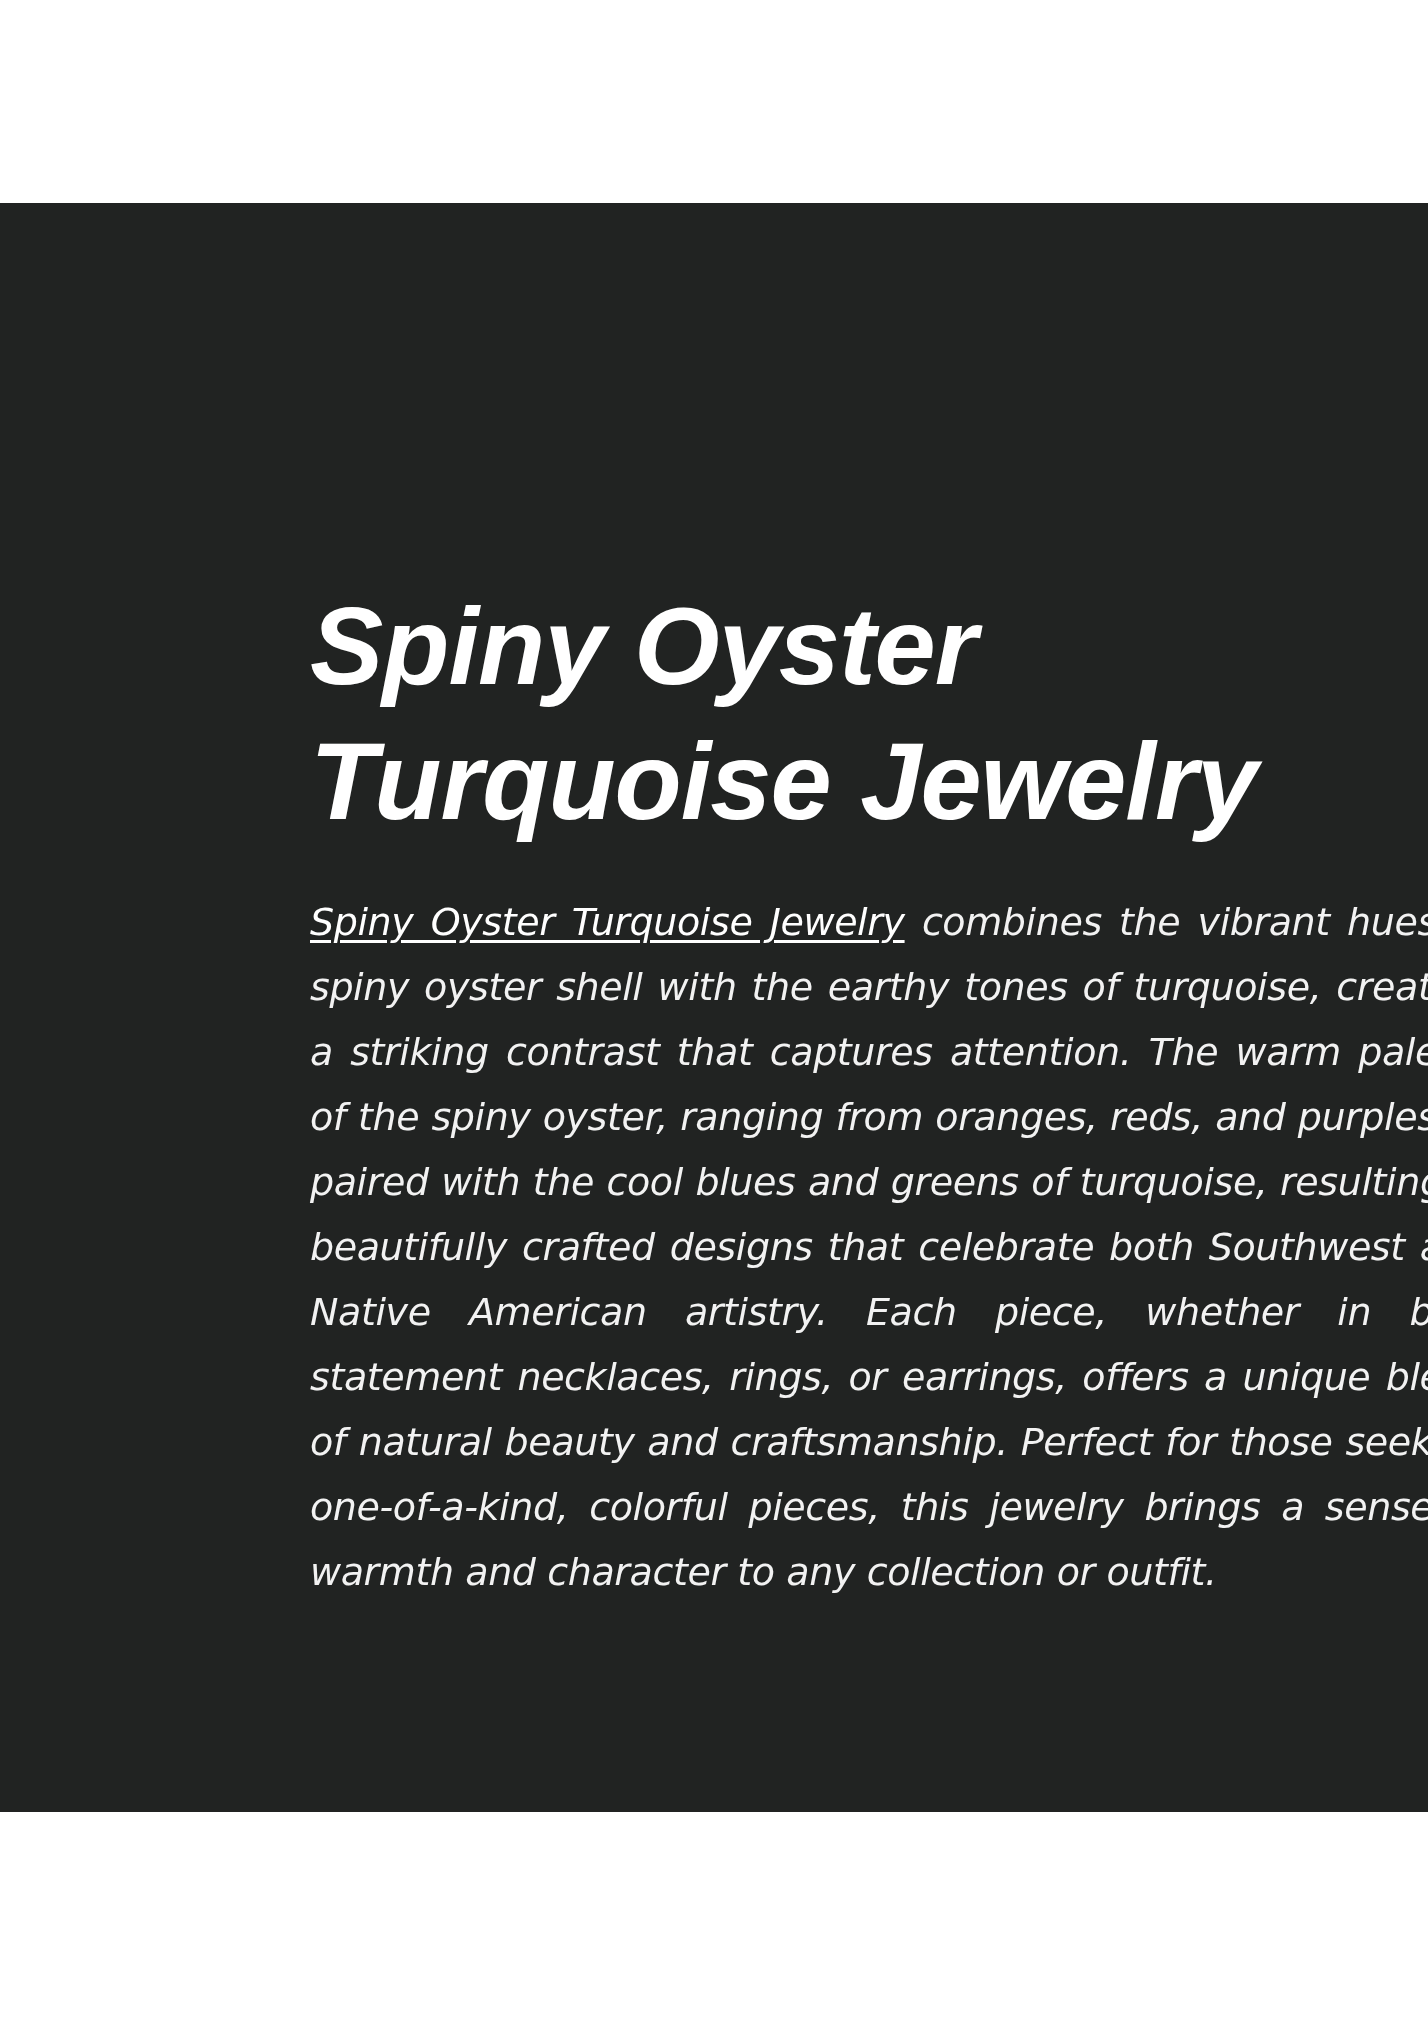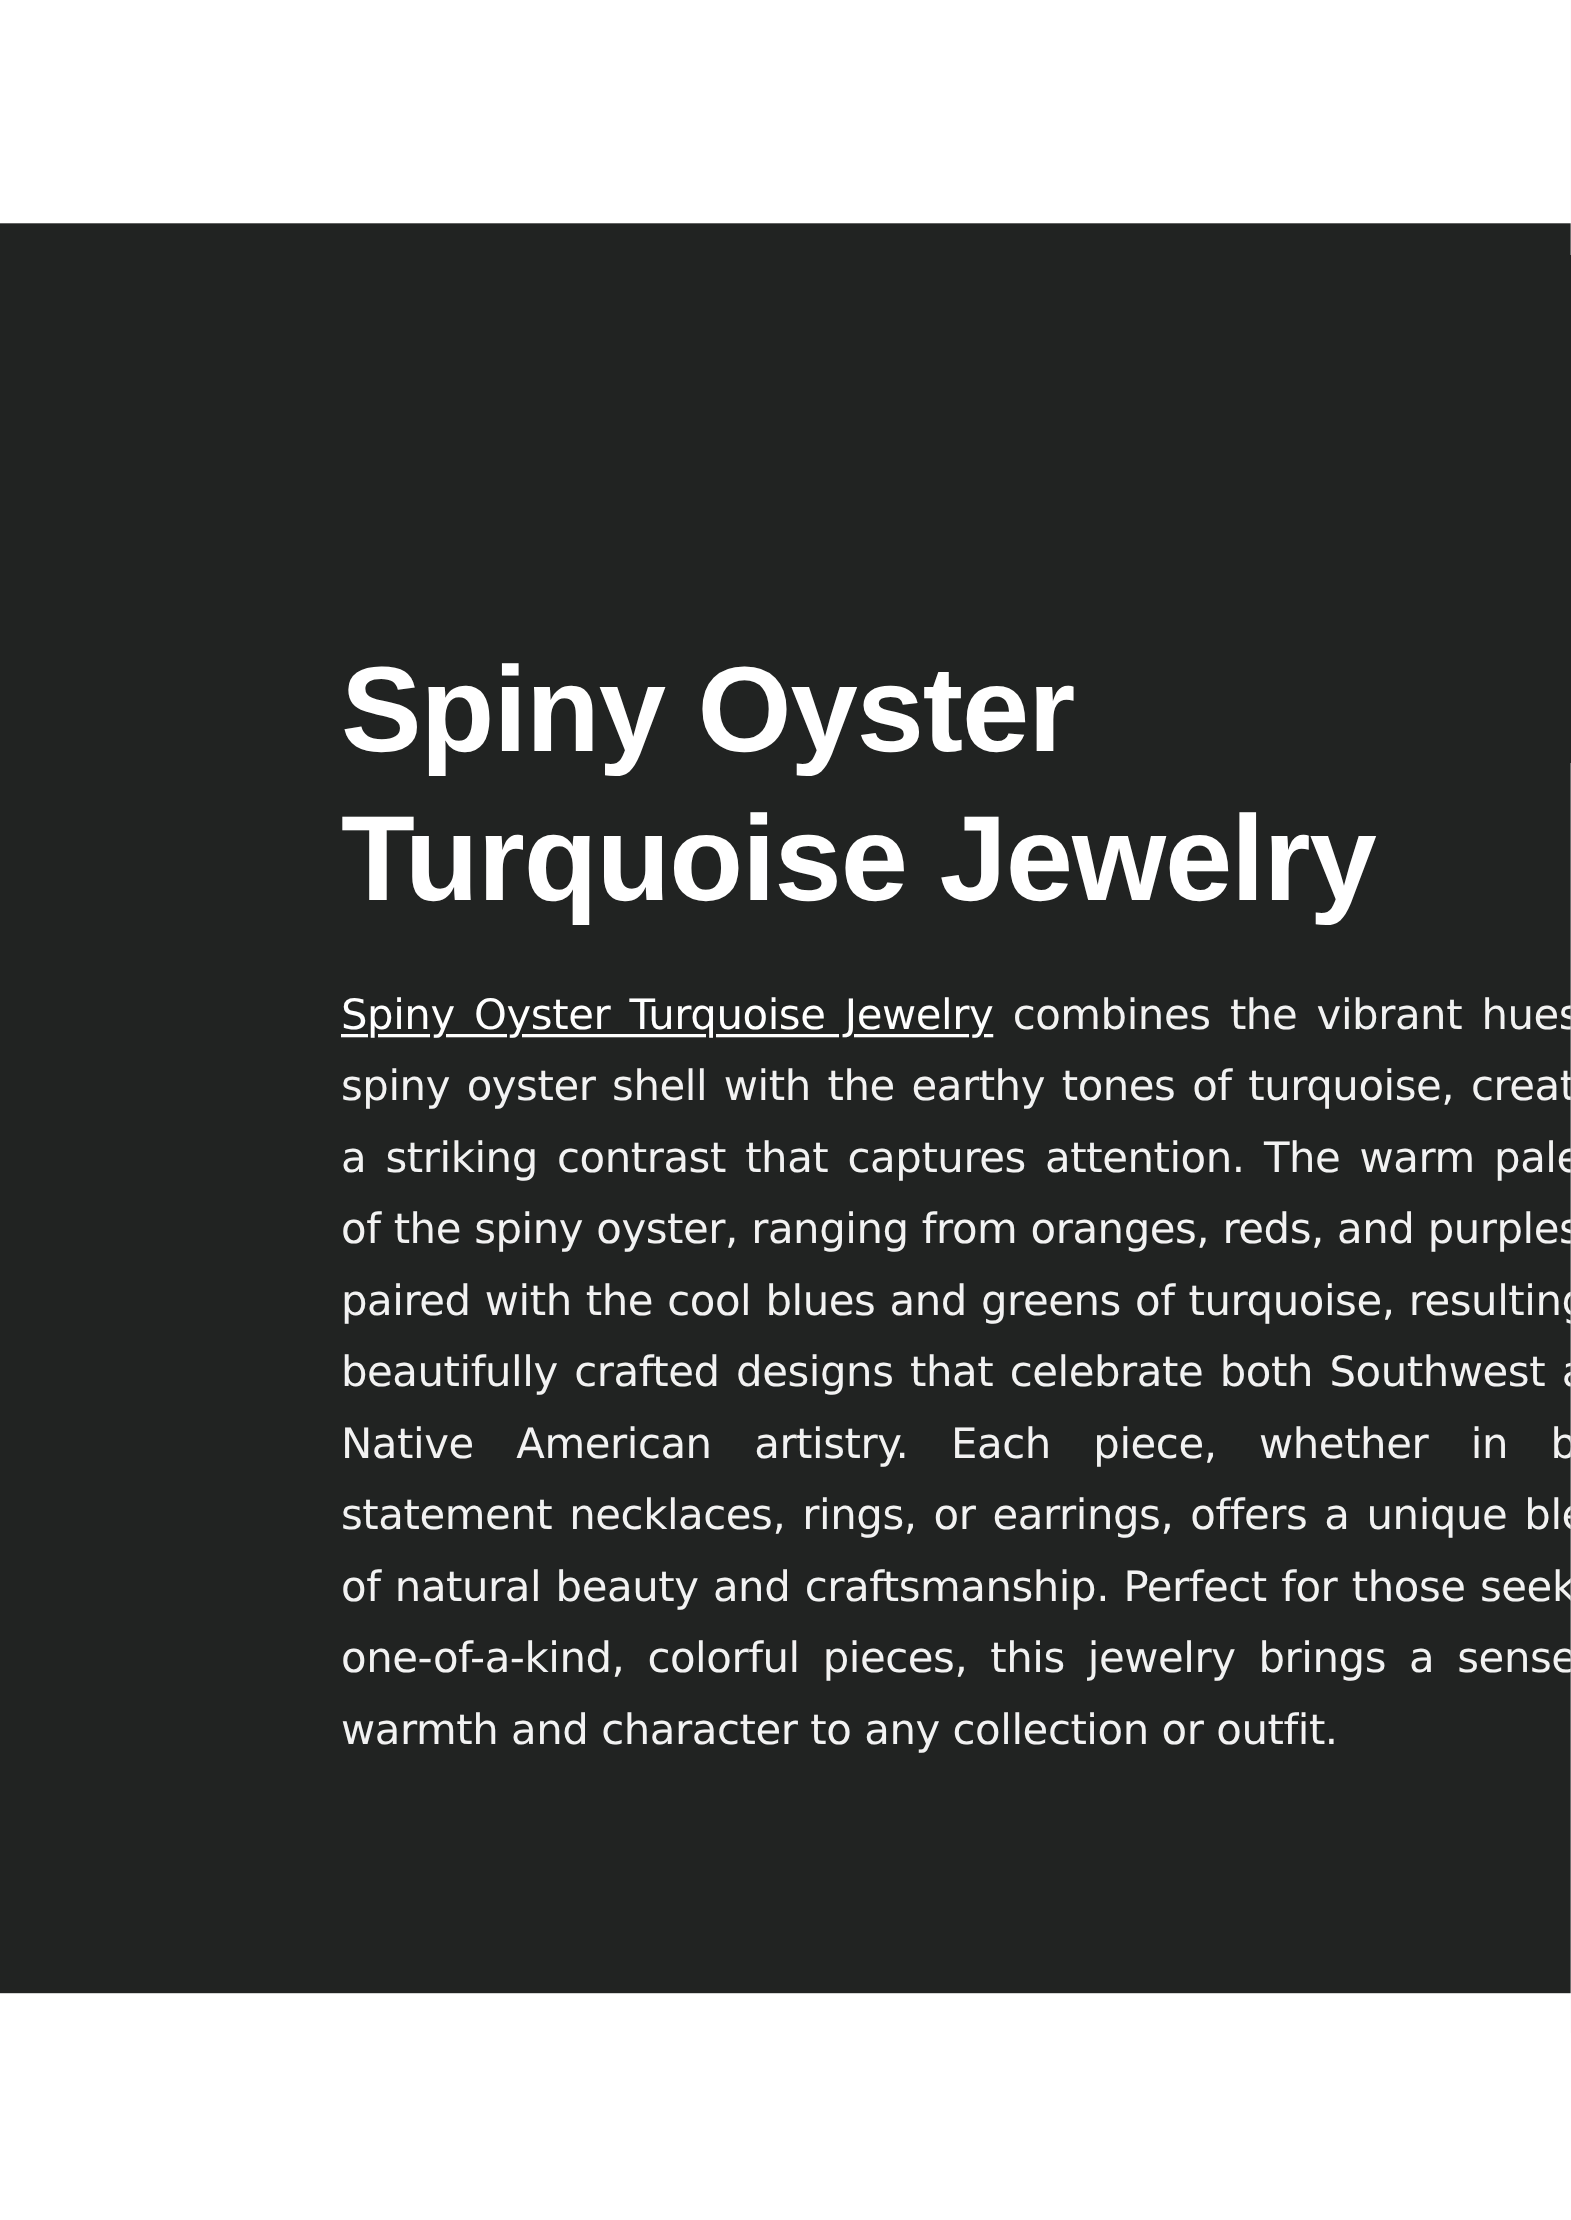--- a/index.html
+++ b/index.html
@@ -1,15 +1,15 @@
 <!DOCTYPE html>
 <html><head>
 <meta charset="utf-8">
 <style>
-  * { margin:0; padding:0; box-sizing:border-box; }
+  * { margin:0; padding:0; box-sizing:border-box;font-style:italic; }
 
   html, body {
     width:1428px;
     height:2018px;
     background:#ffffff;
     overflow:hidden;
   }
 
   body {
     font-family:"Liberation Sans", sans-serif;

